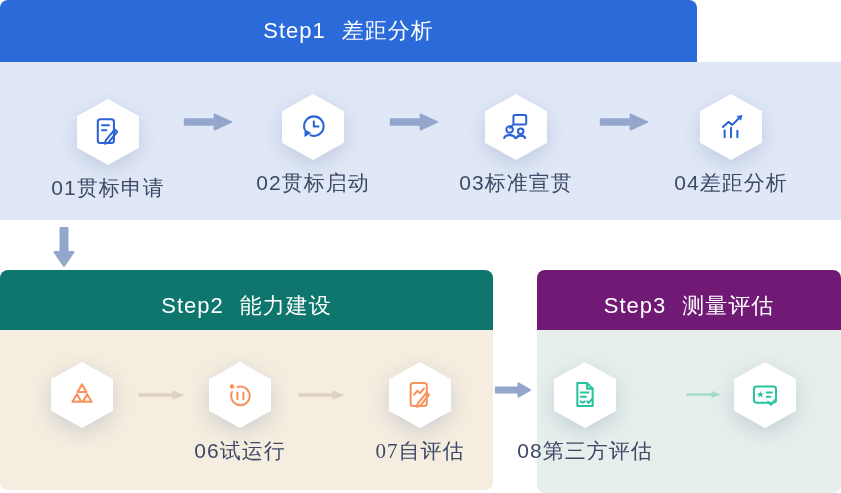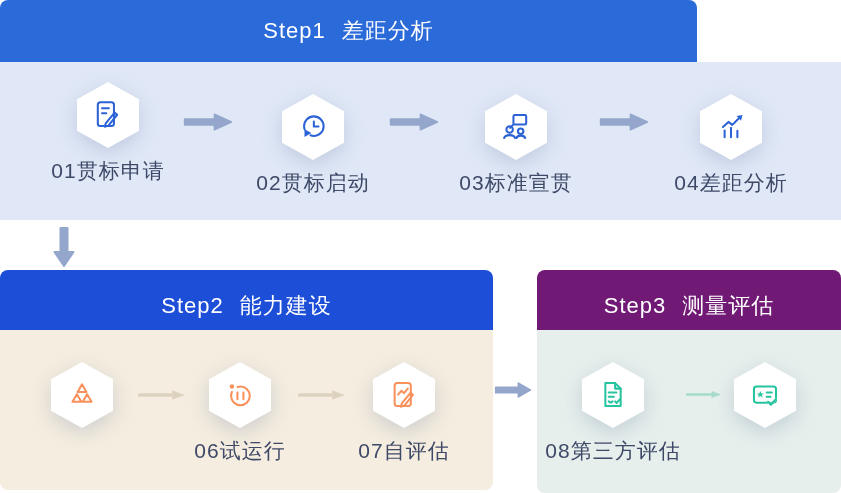--- a/index.html
+++ b/index.html
@@ -5,21 +5,21 @@
   * { margin:0; padding:0; box-sizing:border-box; }
   html,body { background:#fff; }
   body { font-family:"Liberation Sans","DejaVu Sans",sans-serif; }
   .canvas { position:relative; width:841px; height:493px; background:#fff; overflow:hidden; }
 
   
   .hdr { position:absolute; display:flex; align-items:center; justify-content:center;
          color:#fff; font-size:22px; letter-spacing:1px; }
   .hdr .gap { display:inline-block; width:16px; }
   .hdr-s1 { left:0; top:0; width:697px; height:62px; background:#2B6BD9; border-radius:8px 8px 0 0; }
-  .hdr-s2 { left:0; top:270px; width:493px; height:72px; background:#1d4ed8; border-radius:8px 8px 0 0; }
+  .hdr-s2 { left:0; top:270px; width:493px; height:72px; background:#0f766e; border-radius:8px 8px 0 0; }
   .hdr-s3 { left:537px; top:270px; width:304px; height:72px; background:#701a75; border-radius:8px 8px 0 0; }
 
   
   .bdy { position:absolute; }
   .bdy-s1 { left:0; top:62px; width:841px; height:158px; background:#E0E8F7; }
   .bdy-s2 { left:0; top:330px; width:493px; height:160px; background:#F5EDDF; border-radius:0 0 8px 8px; }
   .bdy-s3 { left:537px; top:330px; width:304px; height:163px; background:#E6EFEC; border-radius:0 0 8px 8px; }
 
   
   .stage { position:absolute; width:150px; display:flex; flex-direction:column; align-items:center; }
@@ -47,21 +47,21 @@
 
 <div class="canvas">
 
   <div class="hdr hdr-s1">
     <span>Step1</span>
       <span class="gap"></span>
       <span>差距分析</span>
   </div>
   <div class="bdy bdy-s1"></div>
 
-  <div class="stage" style="left:33px; top:82px;">
+  <div class="stage" style="left:33px; top:99px;">
     <div class="hexwrap">
         <div class="hex">
       <svg class="icon s1i" viewBox="0 0 40 40">
         <rect x="8" y="5" width="19" height="28" rx="3"></rect>
         <line x1="13" y1="12" x2="21" y2="12"></line>
         <line x1="13" y1="18" x2="18" y2="18"></line>
         <path d="M17.5 29.5 l-1.2 4.2 4.2 -1.2 10.3 -12.8 -3 -2.5 z"></path>
       </svg>
     </div>
       </div>
@@ -152,21 +152,21 @@
         <circle cx="20.5" cy="21" r="11" stroke-dasharray="39 9 21.1"></circle>
         <circle class="fill" cx="10.5" cy="10" r="2.6"></circle>
         <path d="M17 17 v8"></path>
         <path d="M24 17 v8"></path>
       </svg>
     </div>
       </div>
     <div class="stage-label">06试运行</div>
   </div>
 
-  <div class="stage" style="left:329px; top:362px;">
+  <div class="stage" style="left:345px; top:362px;font-family:Liberation Serif, serif;">
     <div class="hexwrap">
         <div class="hex">
       <svg class="icon s2i" viewBox="0 0 40 40">
         <rect x="9" y="6" width="19" height="27" rx="3"></rect>
         <path d="M13 19.5 l4 -4.5 3 2.8 4.5 -5.3"></path>
         <path d="M20.5 32.5 l-4.2 1.3 1.3 -4.2 10 -12.2 2.9 2.4 z"></path>
       </svg>
     </div>
       </div>
     <div class="stage-label">07自评估</div>
@@ -185,21 +185,21 @@
     <path class="arr-bold" d="M2 8 H27 V3.5 L40 11 L27 18.5 V14 H2 z"></path>
   </svg>
 
   <div class="hdr hdr-s3">
     <span>Step3</span>
       <span class="gap"></span>
       <span>测量评估</span>
   </div>
   <div class="bdy bdy-s3"></div>
 
-  <div class="stage" style="left:538px; top:362px;justify-content:flex-end;">
+  <div class="stage" style="left:510px; top:362px;justify-content:flex-end;">
     <div class="hexwrap">
         <div class="hex">
       <svg class="icon s3i" viewBox="0 0 40 40">
         <path d="M11 6 h11.5 l6.5 6.5 V33 H11 z"></path>
         <path d="M22.5 6 v6.5 H29"></path>
         <line x1="15" y1="17" x2="24" y2="17"></line>
         <line x1="15" y1="22" x2="21" y2="22"></line>
         <path d="M15 27.5 c1.5 1.8 3 1.8 4.5 0"></path>
         <path d="M22.5 27.5 l1.8 1.8 3.7 -4.2"></path>
       </svg>

